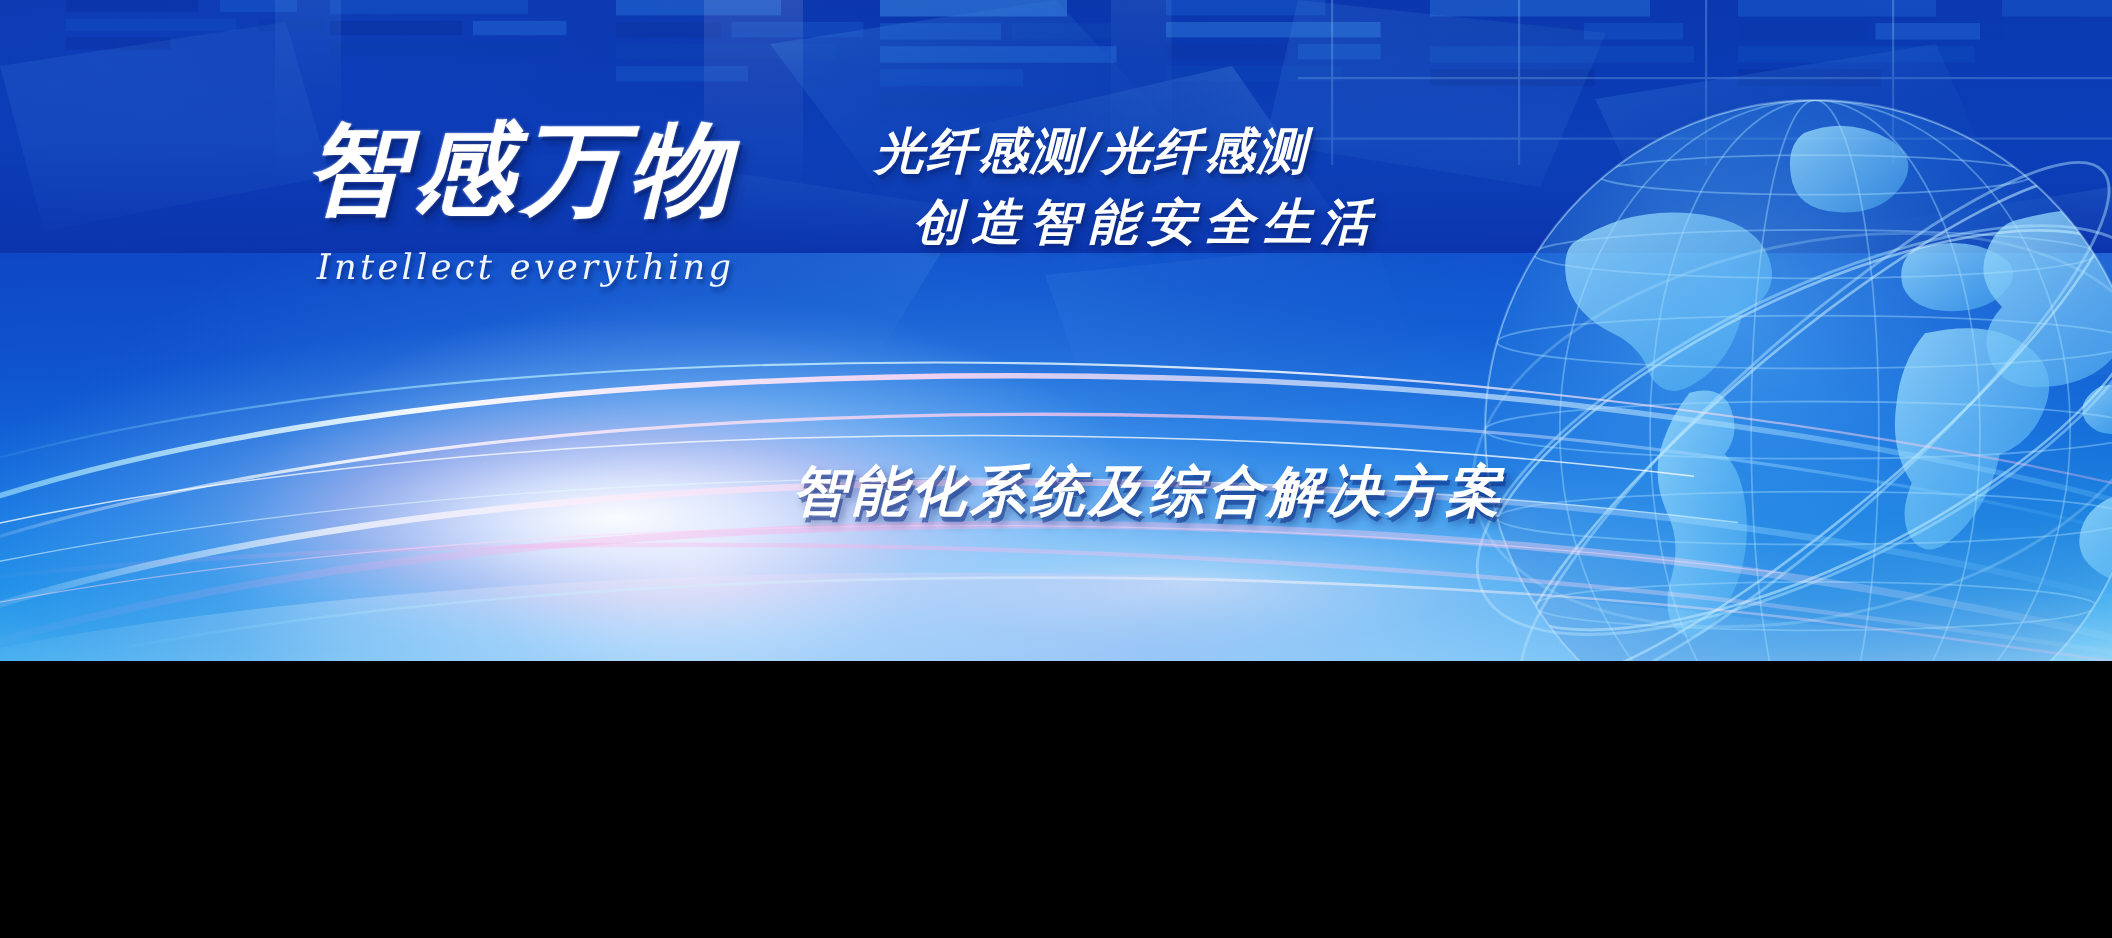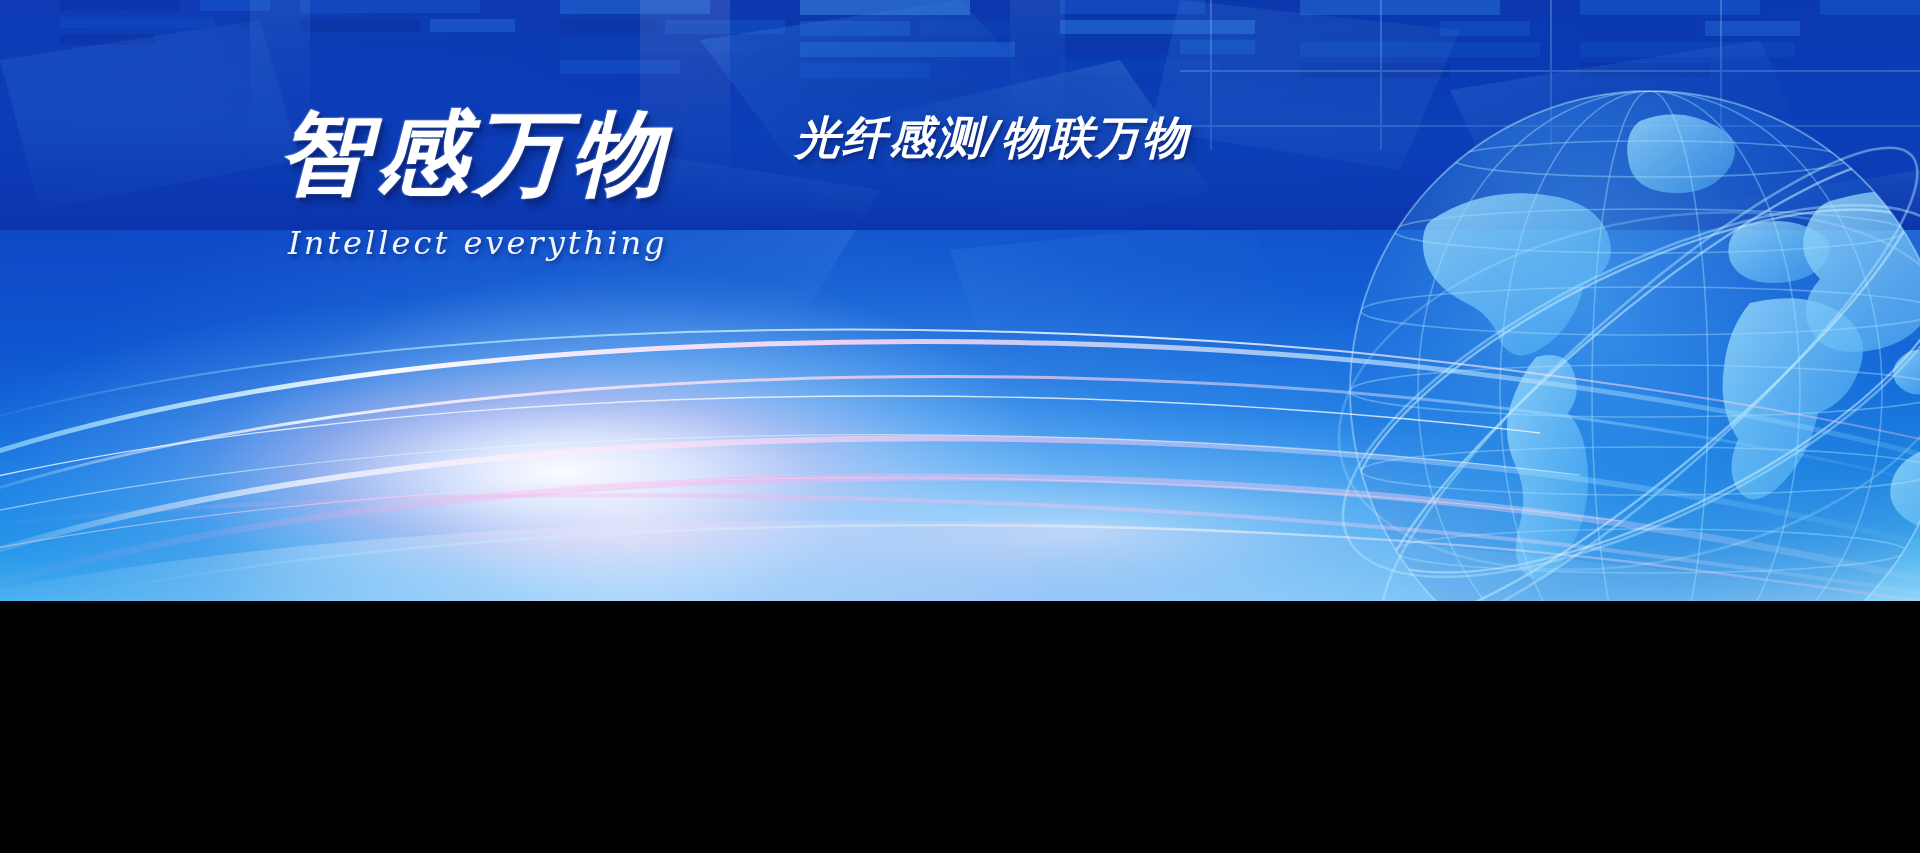--- a/index.html
+++ b/index.html
@@ -341,16 +341,18 @@
     </svg>
   </div>
 
   <div class="flare" style="left:585px;top:620px;width:34px;height:24px;"></div>
   <div class="flare" style="left:1060px;top:676px;width:22px;height:16px;opacity:.7;"></div>
   <div class="flare" style="left:258px;top:818px;width:18px;height:12px;opacity:.6;"></div>
 
   <div class="txt headline">智感万物</div>
   <div class="txt headline-en">Intellect everything</div>
 
-  <div class="txt slogan1">光纤感测/物联万物</div>
-
+  <div class="txt slogan1">光纤感测/光纤感测</div>
+  <div class="txt slogan2">创造智能安全生活</div>
+
+  <div class="txt sub2">智能化系统及综合解决方案</div>
 
 </div>
 
 </body></html>

